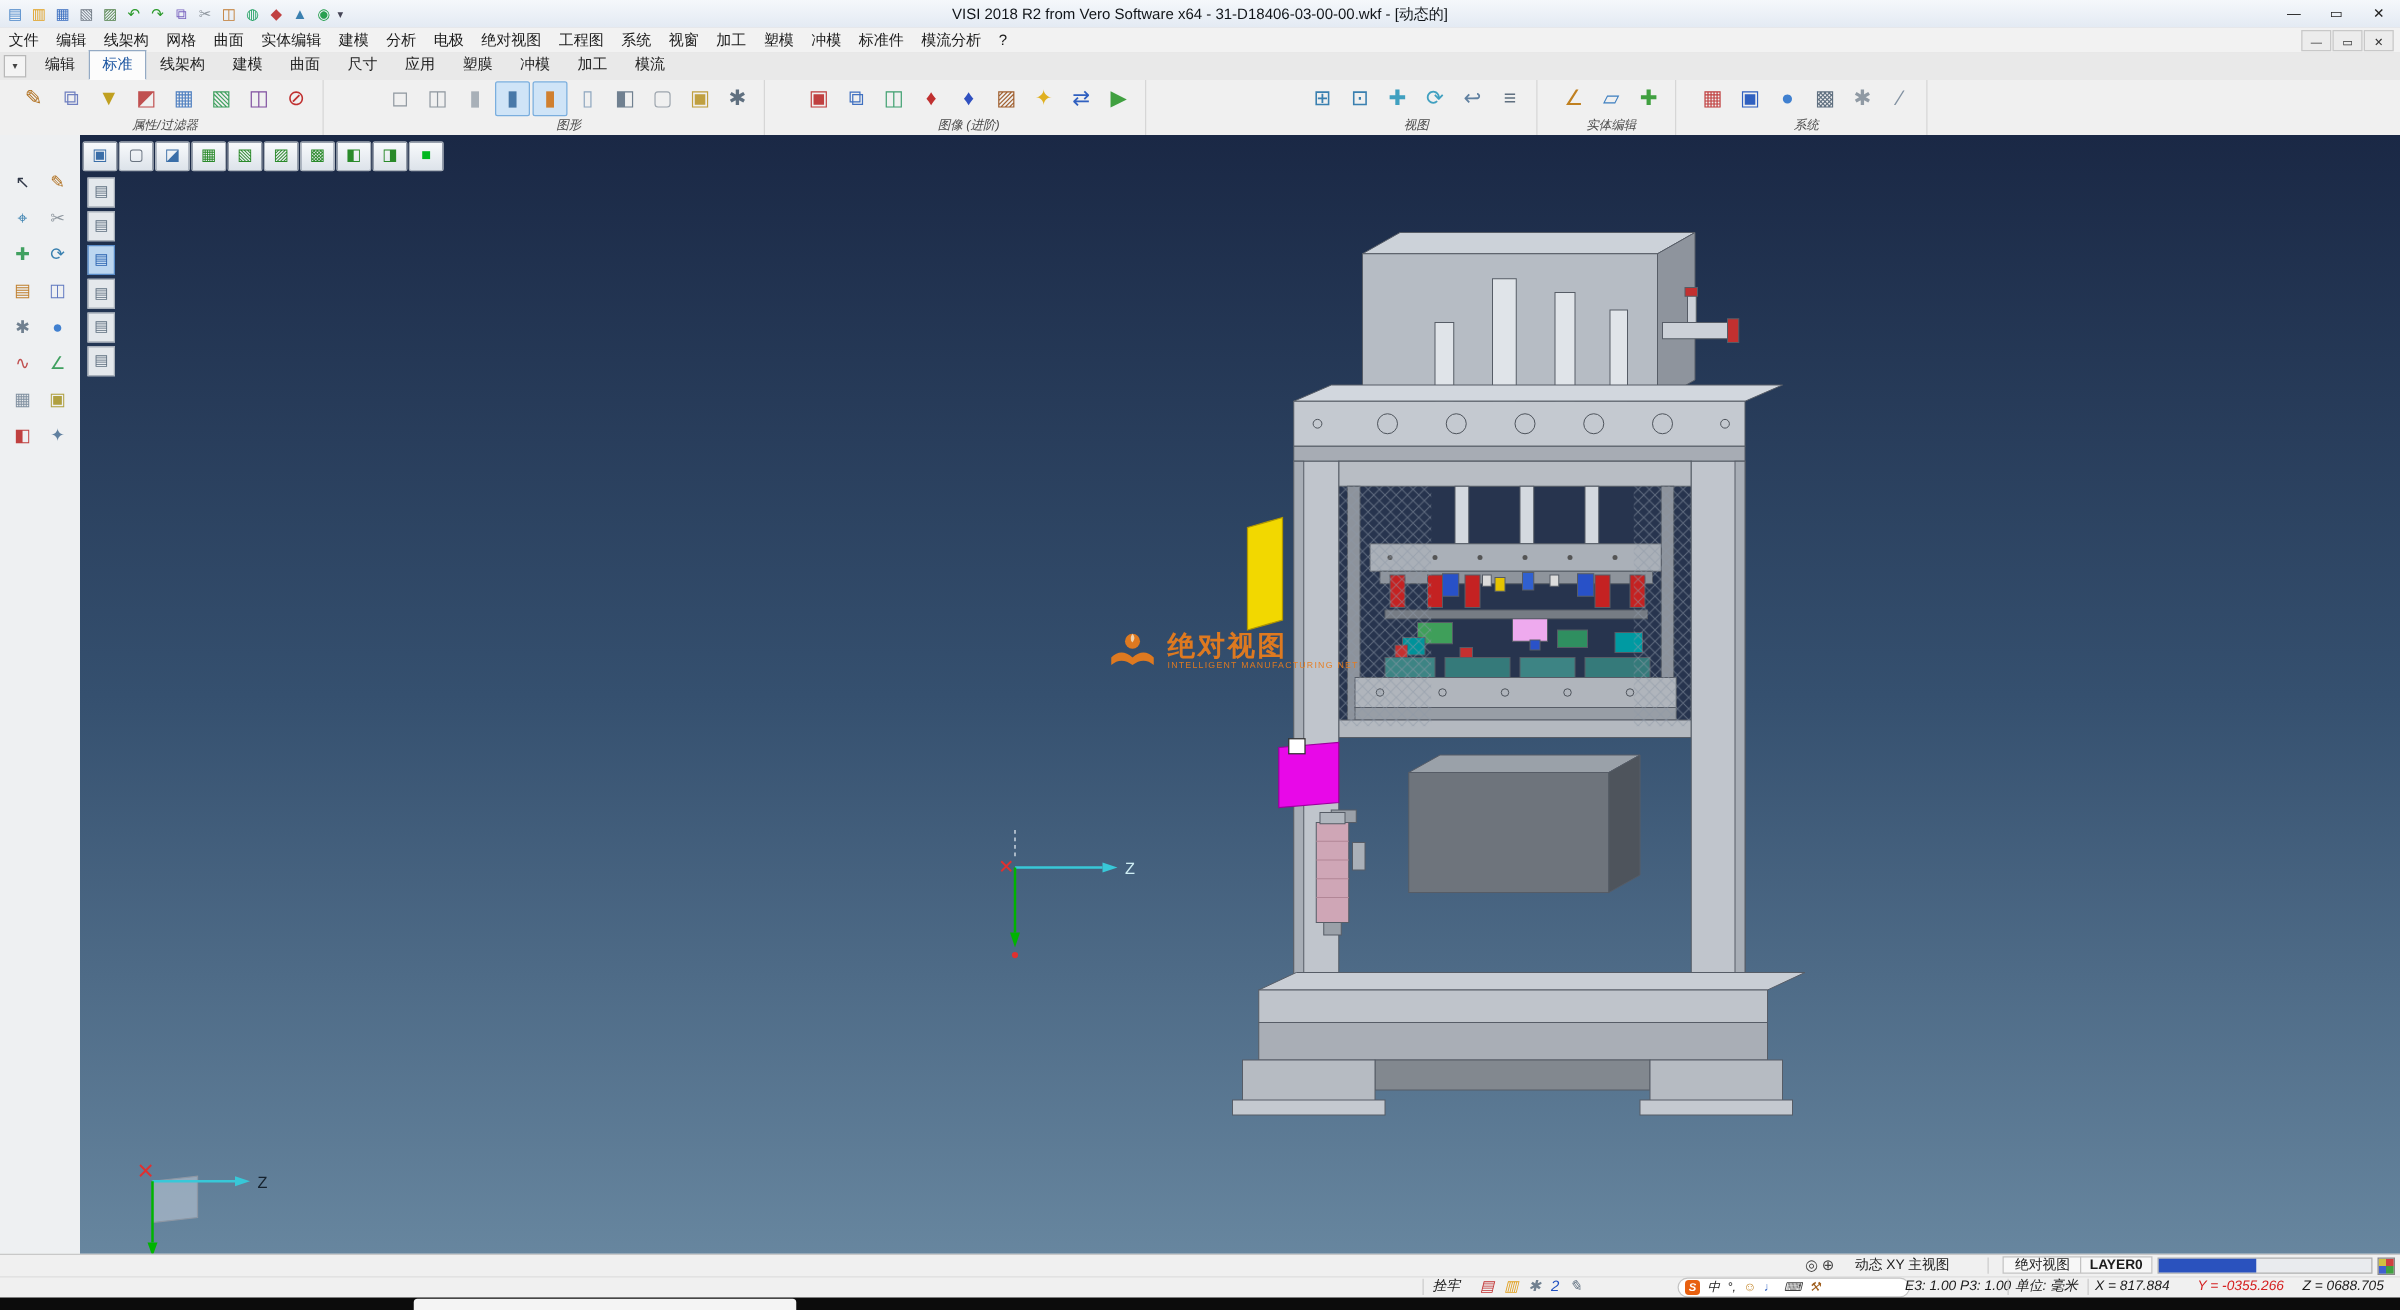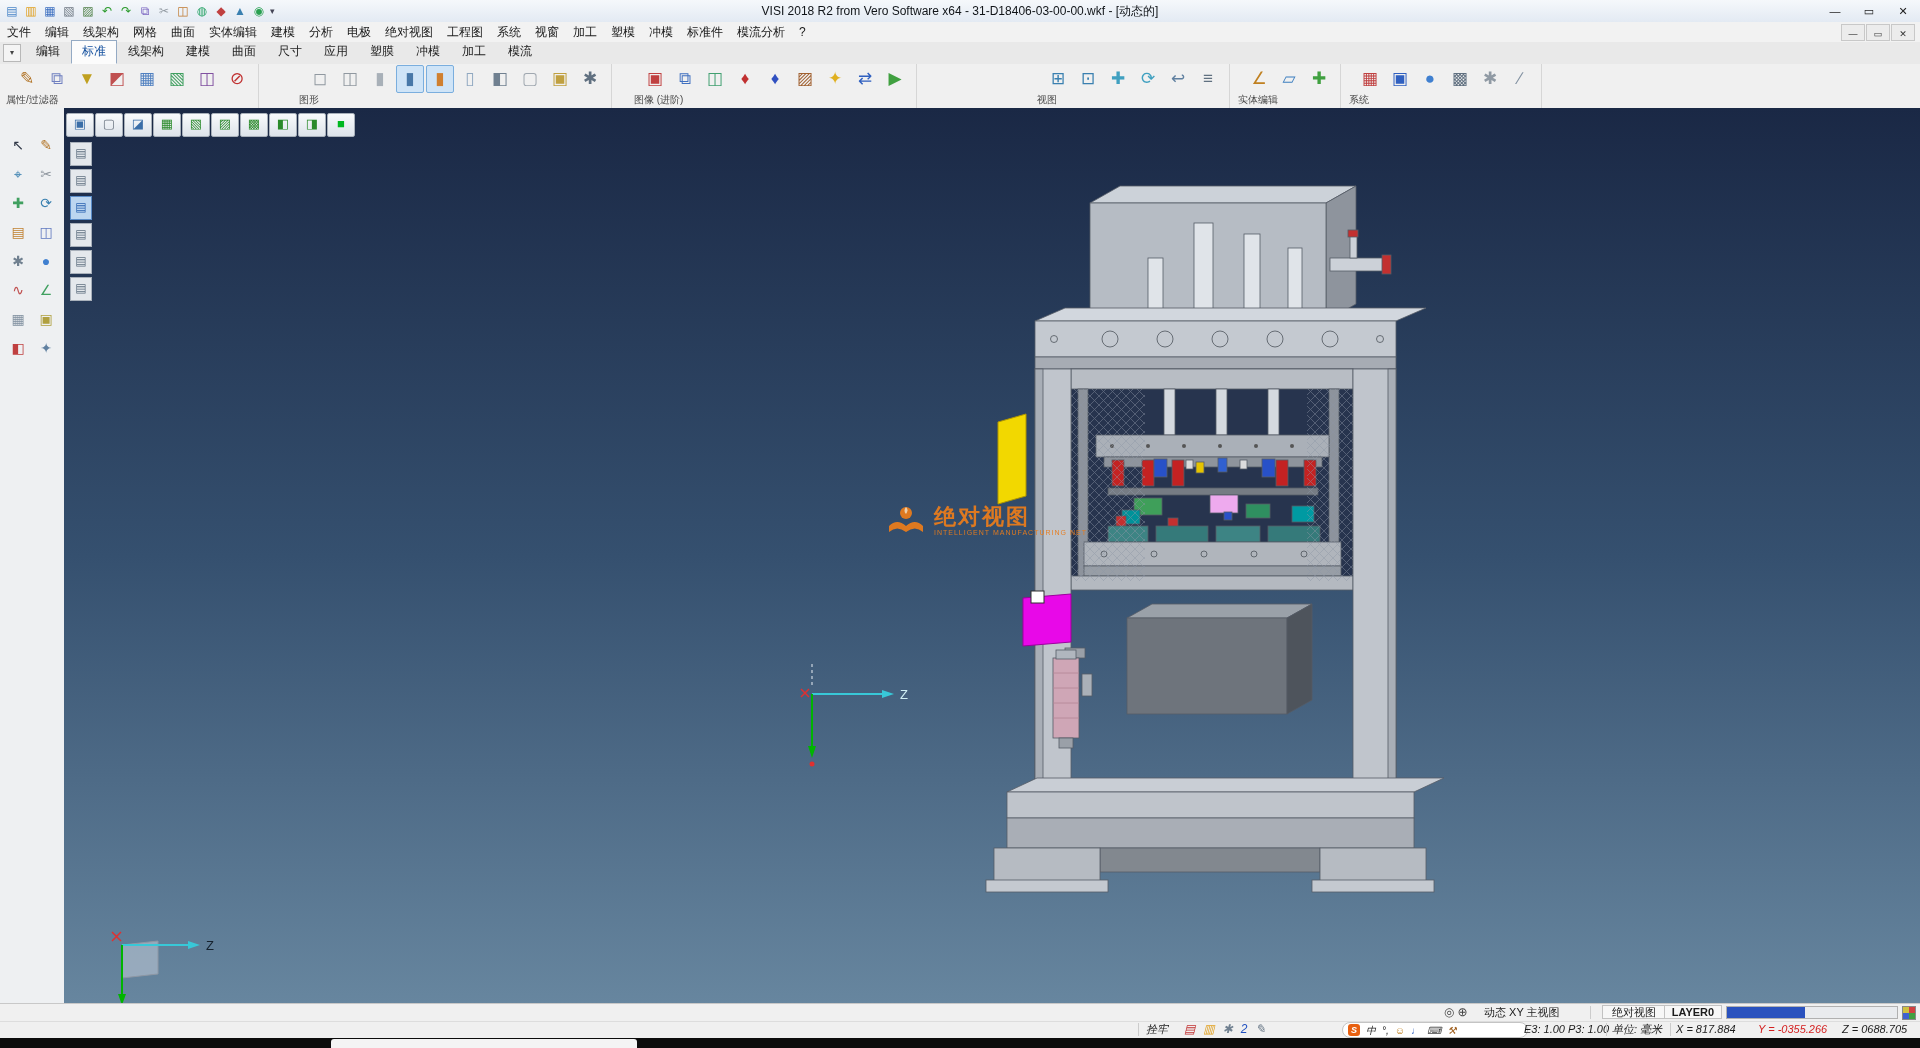--- a/index.html
+++ b/index.html
@@ -24,21 +24,21 @@
   .tab-drop{width:16px;height:16px;border:1px solid #b8b8b8;background:#f4f4f4;font-size:8px;text-align:center;line-height:15px;margin:0 4px 2px 0;color:#444;}
   #tabs-strip{display:flex;}
   .tab{padding:2px 10px 3px;font-size:12px;color:#222;border:1px solid transparent;}
   .tab.active{background:#fcfcfc;border:1px solid #94aac4;border-bottom-color:#fcfcfc;color:#14509e;}
   
   .ribbon{top:64px;height:44px;background:#f0f0f0;border-bottom:1px solid #c6c6c6;display:flex;align-items:flex-start;}
   .ribbon-group{position:relative;height:43px;border-right:1px solid #d6d6d6;padding:1px 7px 0;}
   .ribbon-icons{display:flex;gap:2px;}
   .ricon{width:26px;height:26px;font-size:17px;text-align:center;line-height:26px;border-radius:2px;border:1px solid transparent;}
   .ricon.pressed{background:#cfe4f7;border:1px solid #7aaede;}
-  .ribbon-label{position:absolute;bottom:1px;left:0;right:0;font-size:10px;color:#4a4a4a;white-space:nowrap;}
+  .ribbon-label{position:absolute;bottom:1px;left:0;right:0;text-align:center;font-size:10px;color:#4a4a4a;white-space:nowrap;font-style:italic;}
   
   .main{position:absolute;top:108px;left:0;right:0;height:896px;}
   .side-toolbar{position:absolute;left:0;top:0;width:64px;height:100%;background:#eef0f2;border-right:1px solid #d2d6da;}
   #side-grid{display:grid;grid-template-columns:24px 24px;gap:7px 4px;padding:26px 0 0 7px;}
   .sicon{width:22px;height:22px;font-size:14px;line-height:22px;text-align:center;}
   .canvas{position:absolute;left:64px;top:0;width:1856px;height:896px;}
   .scene{position:absolute;left:0;top:0;}
   #viewcube-bar{position:absolute;left:2px;top:5px;display:flex;gap:1px;}
   .vbtn{width:26px;height:22px;background:linear-gradient(#f8fafc,#dde3ea);border:1px solid #a8b0ba;border-radius:2px;font-size:13px;line-height:20px;text-align:center;}
   #mini-toolbar{position:absolute;left:6px;top:34px;display:flex;flex-direction:column;gap:3px;}

